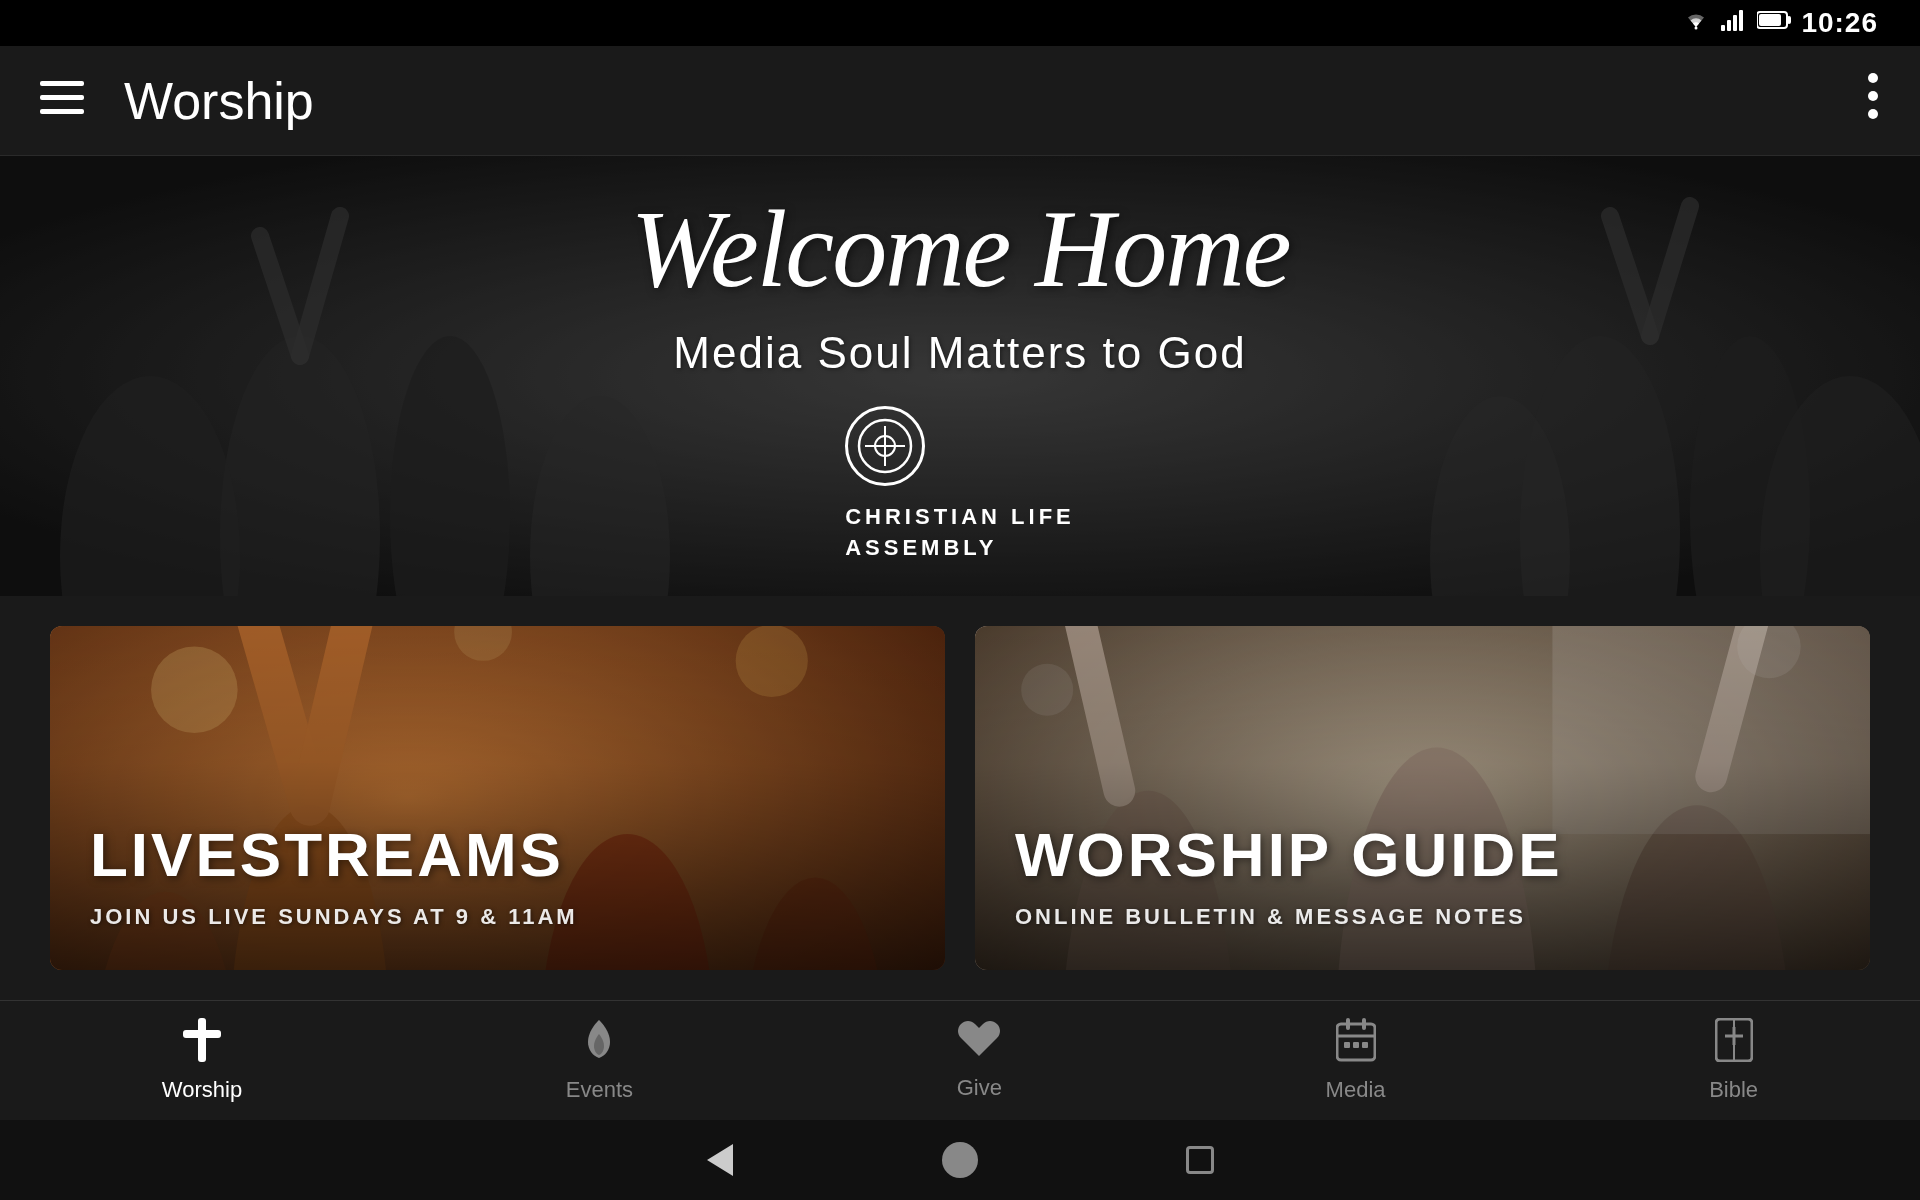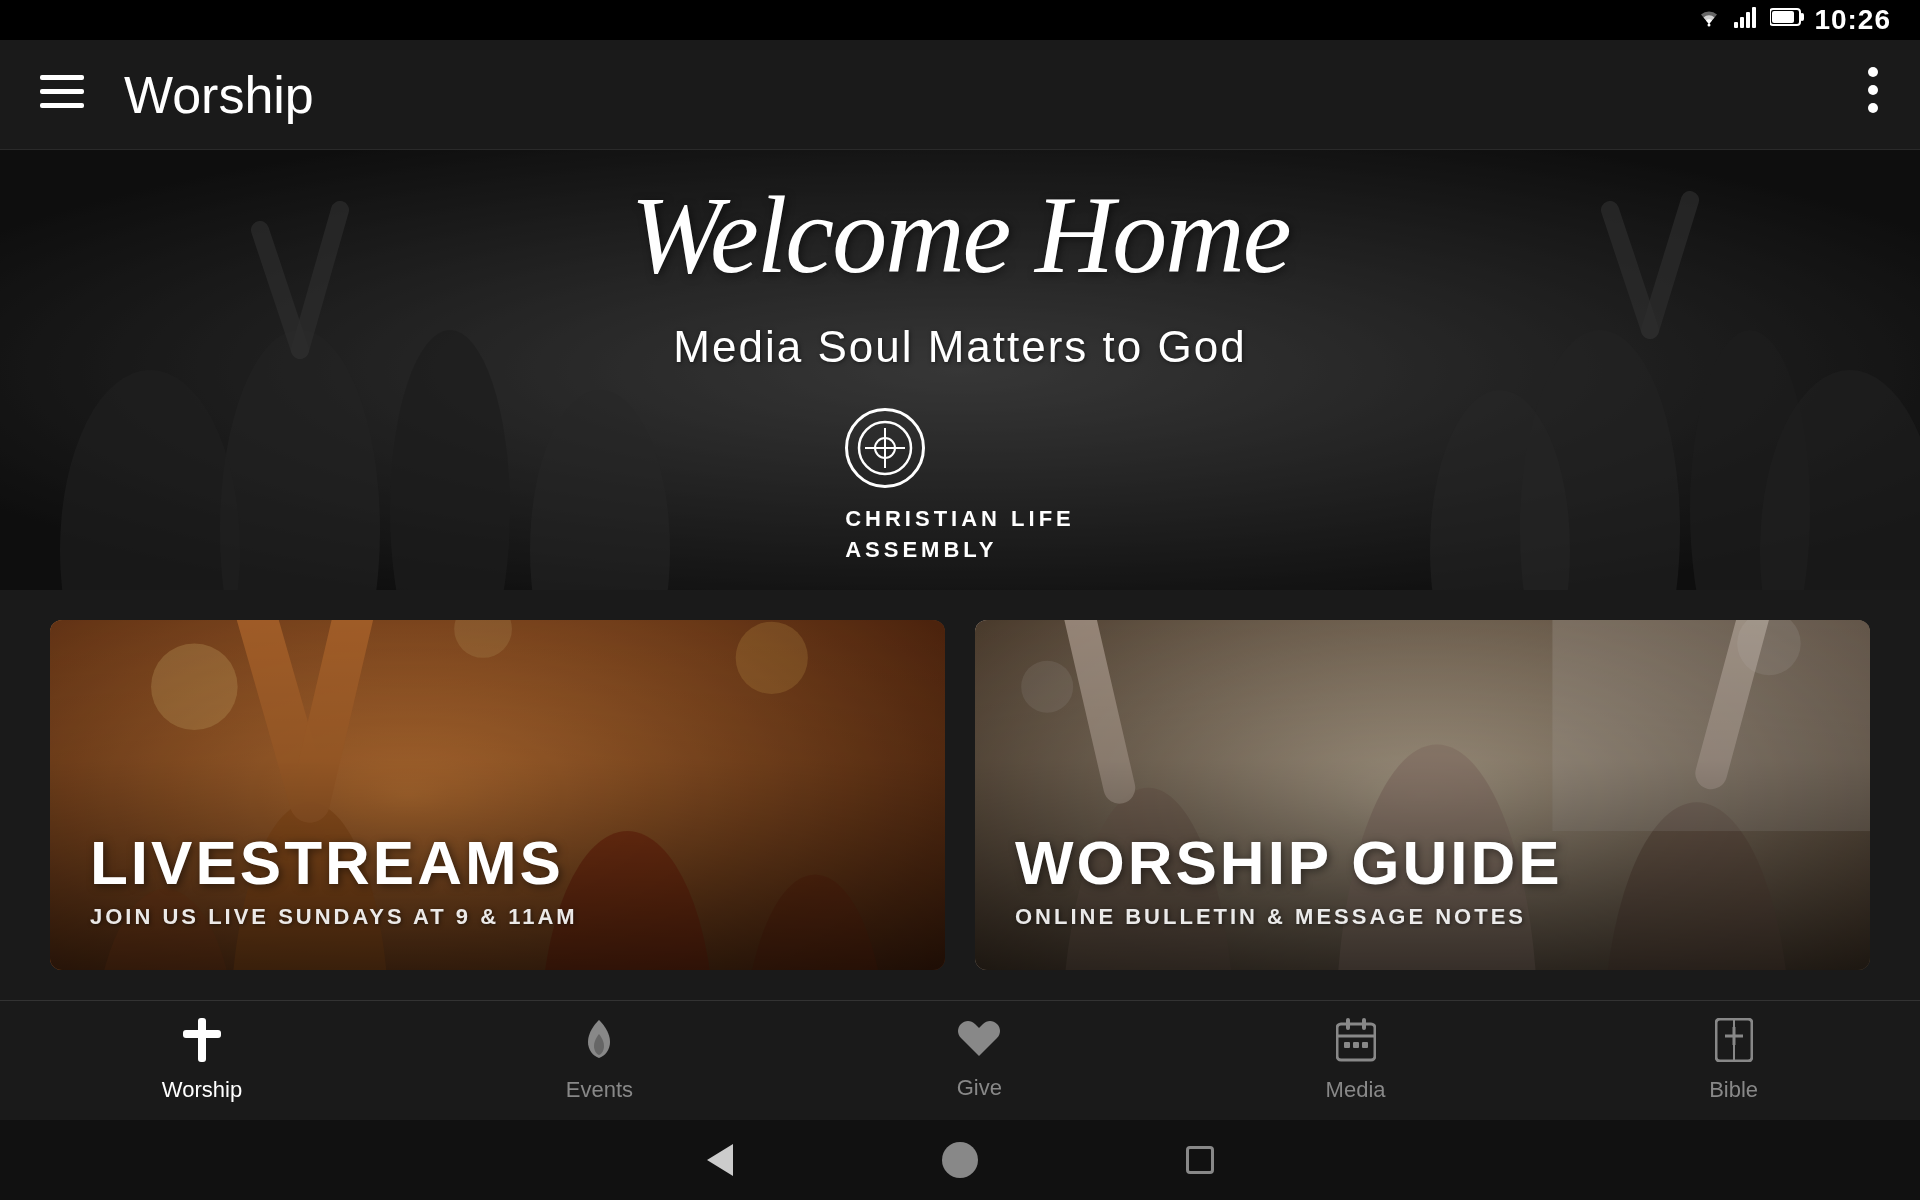--- a/index.html
+++ b/index.html
@@ -10,25 +10,25 @@
       background: #1a1a1a;
       font-family: 'Arial', sans-serif;
       overflow: hidden;
       display: flex;
       flex-direction: column;
     }
 
     
     .status-bar {
       background: #000;
-      height: 40px;
+      height: 46px;
       display: flex;
       align-items: center;
       justify-content: flex-end;
-      padding: 0 29px;
+      padding: 0 42px;
       gap: 12px;
       flex-shrink: 0;
     }
 
     .status-icons {
       display: flex;
       align-items: center;
       gap: 10px;
     }
 
@@ -98,21 +98,21 @@
       height: 100%;
     }
 
     .hero-content {
       position: relative;
       z-index: 2;
       text-align: center;
       display: flex;
       flex-direction: column;
       align-items: center;
-      gap: 26px;
+      gap: 18px;
     }
 
     .welcome-home-text {
       color: #fff;
       font-size: 110px;
       font-family: 'Georgia', cursive;
       font-style: italic;
       font-weight: 300;
       line-height: 1.1;
       text-shadow: 2px 2px 8px rgba(0,0,0,0.5);
@@ -213,21 +213,21 @@
       line-height: 1;
       text-transform: uppercase;
     }
 
     .card-subtitle {
       color: rgba(255,255,255,0.9);
       font-size: 22px;
       font-weight: 600;
       letter-spacing: 3px;
       text-transform: uppercase;
-      margin-top: 10px;
+      margin-top: 18px;
       text-shadow: 1px 1px 4px rgba(0,0,0,0.5);
     }
 
     
     .bottom-nav {
       background: #1a1a1a;
       height: 120px;
       display: flex;
       align-items: center;
       justify-content: space-around;

